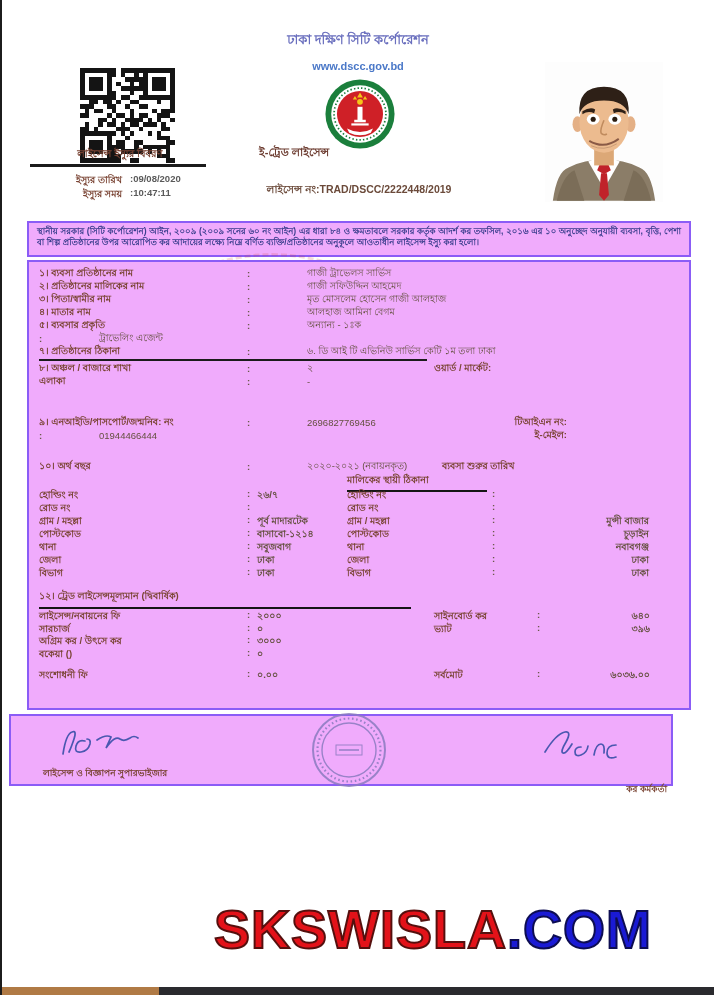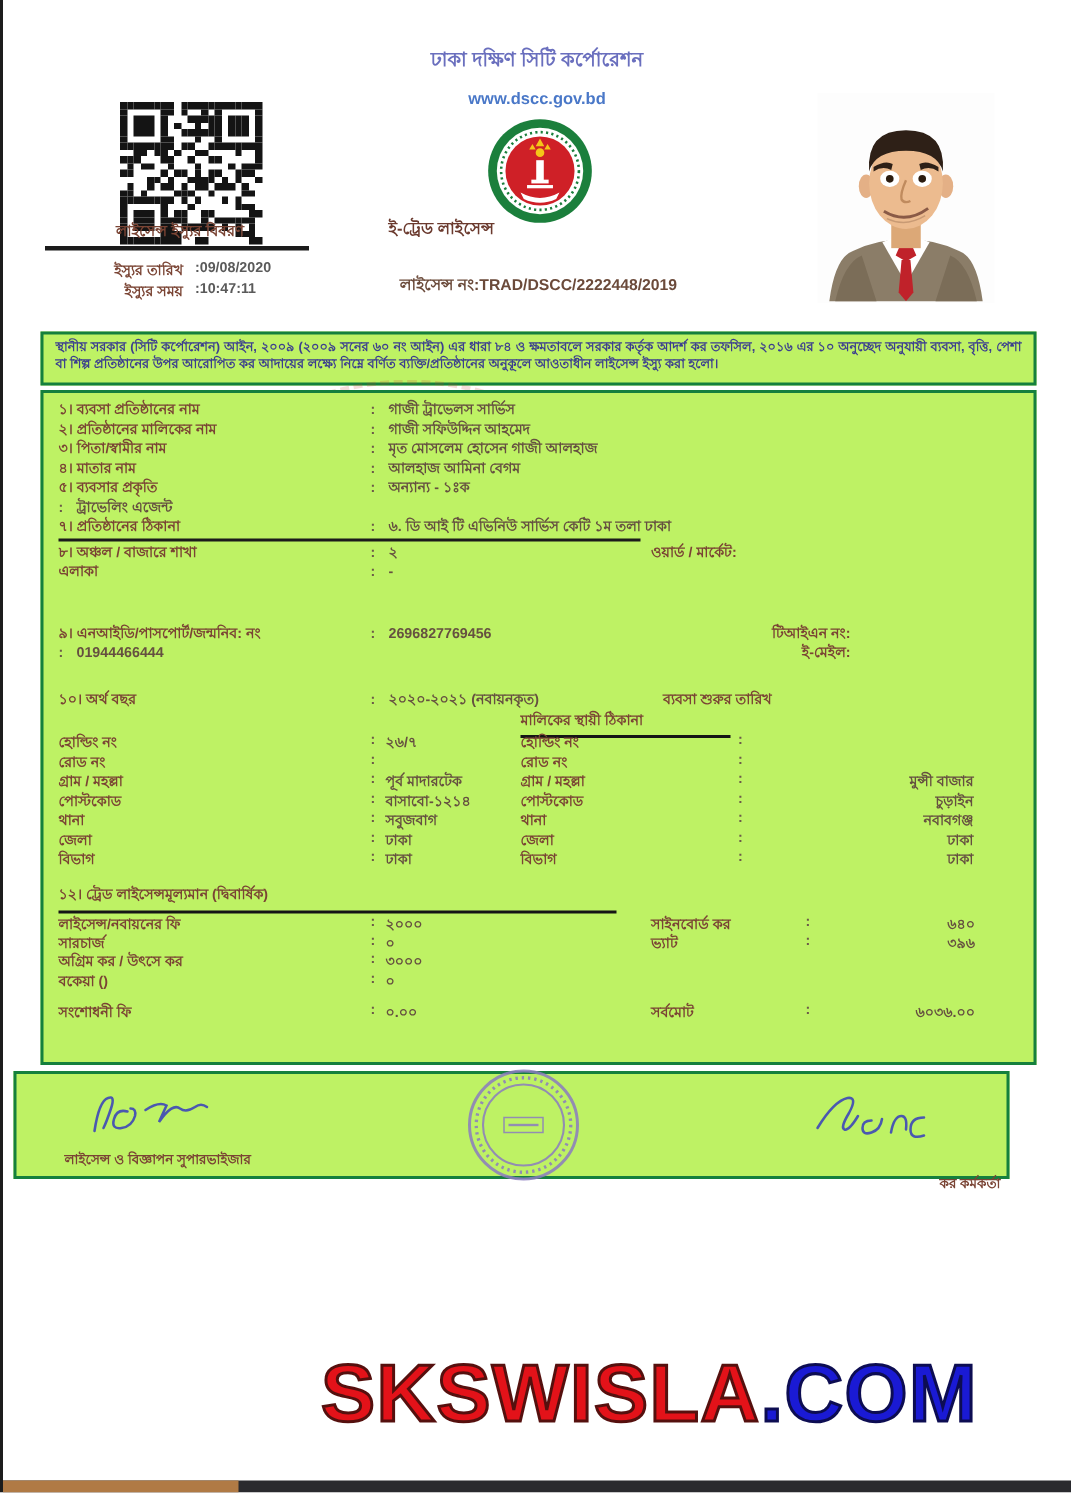--- a/index.html
+++ b/index.html
@@ -29,38 +29,38 @@
   .logo { position:absolute; left:322px; top:78px; width:72px; height:72px; }
   .etrade { position:absolute; left:257px; top:144px; width:200px; text-align:left;
     font-size:11px; font-weight:700; color:#6b3a2e; }
   .licno { position:absolute; left:187px; top:182px; width:340px; text-align:center;
     font-size:10.5px; font-weight:700; color:#6b4a3a; }
 
   
   .photo { position:absolute; left:543px; top:62px; width:118px; height:140px; background:#fdfdfd; }
 
   
-  .ybox { position:absolute; border:2px solid #15803d; background:#bef264; }
+  .ybox { position:absolute; border:2px solid #8b5cf6; background:#f0abfc; }
   .notice-box { left:25px; top:221px; width:664px; height:36px; padding:3px 8px; }
   .notice-text { font-size:8.6px; line-height:11px; color:#3c3f8e; font-weight:700; text-align:justify; }
   .main-box { left:25px; top:260px; width:664px; height:450px; padding:5px 10px; overflow:hidden; }
   .sig-box { left:7px; top:714px; width:664px; height:72px; }
 
   
   .wm { position:absolute; left:105px; top:280px; width:330px; height:330px; opacity:0.18; pointer-events:none; }
   .wm-ring { position:absolute; left:78px; top:253px; width:384px; height:384px; border-radius:50%;
     border:3px dashed rgba(200,60,50,.35); opacity:.5; pointer-events:none; }
   .wm-dhaka { position:absolute; left:0; top:160px; width:100%; text-align:center; font-size:13px;
     letter-spacing:4px; font-weight:700; color:rgba(180,40,40,.8); }
 
   
   .kv { display:flex; height:13px; font-size:9.5px; position:relative; align-items:center; }
   .kv .l { width:208px; font-weight:700; color:#7a4434; white-space:nowrap; overflow:hidden; }
   .kv .c { width:12px; color:#6b5a48; font-weight:700; }
-  .kv .v { flex:1; color:#655040; font-weight:700; white-space:nowrap; }
+  .kv .v { flex:1; color:#655040; font-weight:400; white-space:nowrap;margin-left:48px; }
   .divider { height:2px; background:#1b1b1b; width:388px; margin:1px 0; }
   .r-abs { position:absolute; font-weight:700; color:#7a4434; font-size:9.5px; }
   .gap28 { height:28px; } .gap18 { height:18px; } .gap10 { height:10px; }
 
   .addr-title { position:relative; height:15px; font-size:9.5px; font-weight:700; color:#7a4434; }
   .addr-title .left-t { position:absolute; left:0; top:0; width:172px; border-bottom:2.5px solid #151515; padding-bottom:2px; }
   .addr-title .right-t { position:absolute; left:308px; top:0; width:140px; border-bottom:2.5px solid #151515; padding-bottom:2px; }
   .addr-row { position:relative; height:13px; font-size:9.5px; }
   .addr-row .al { position:absolute; left:0; width:200px; font-weight:700; color:#7a4434; }
   .addr-row .ac { position:absolute; left:208px; font-weight:700; color:#6b5a48; }

